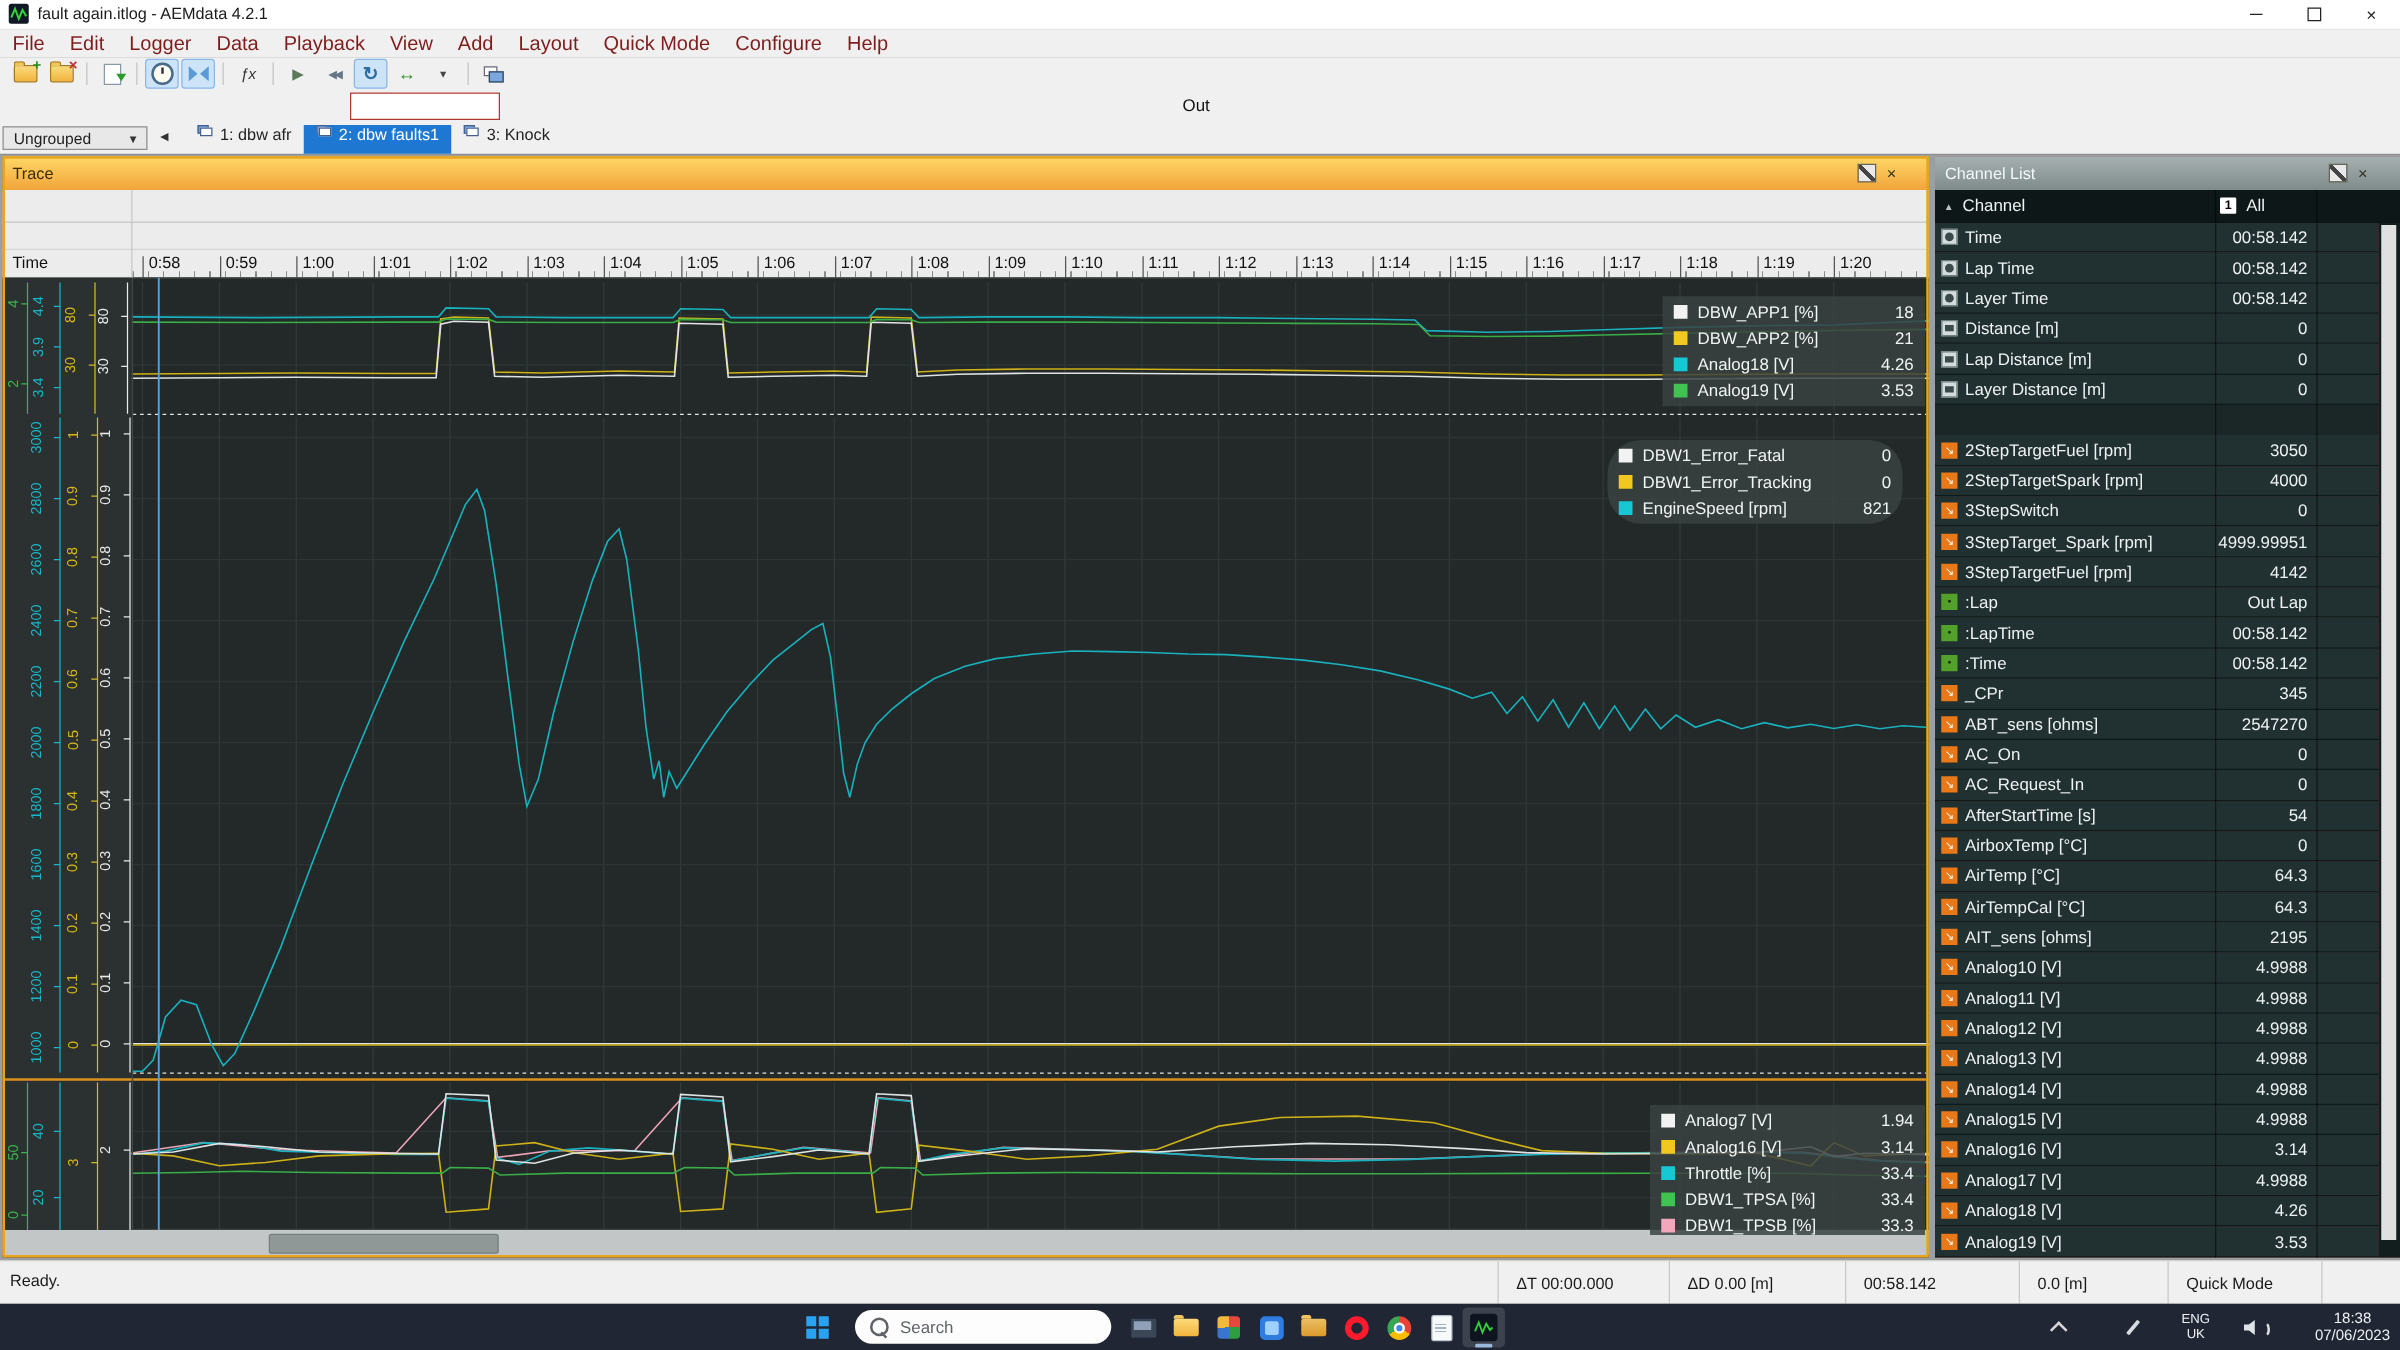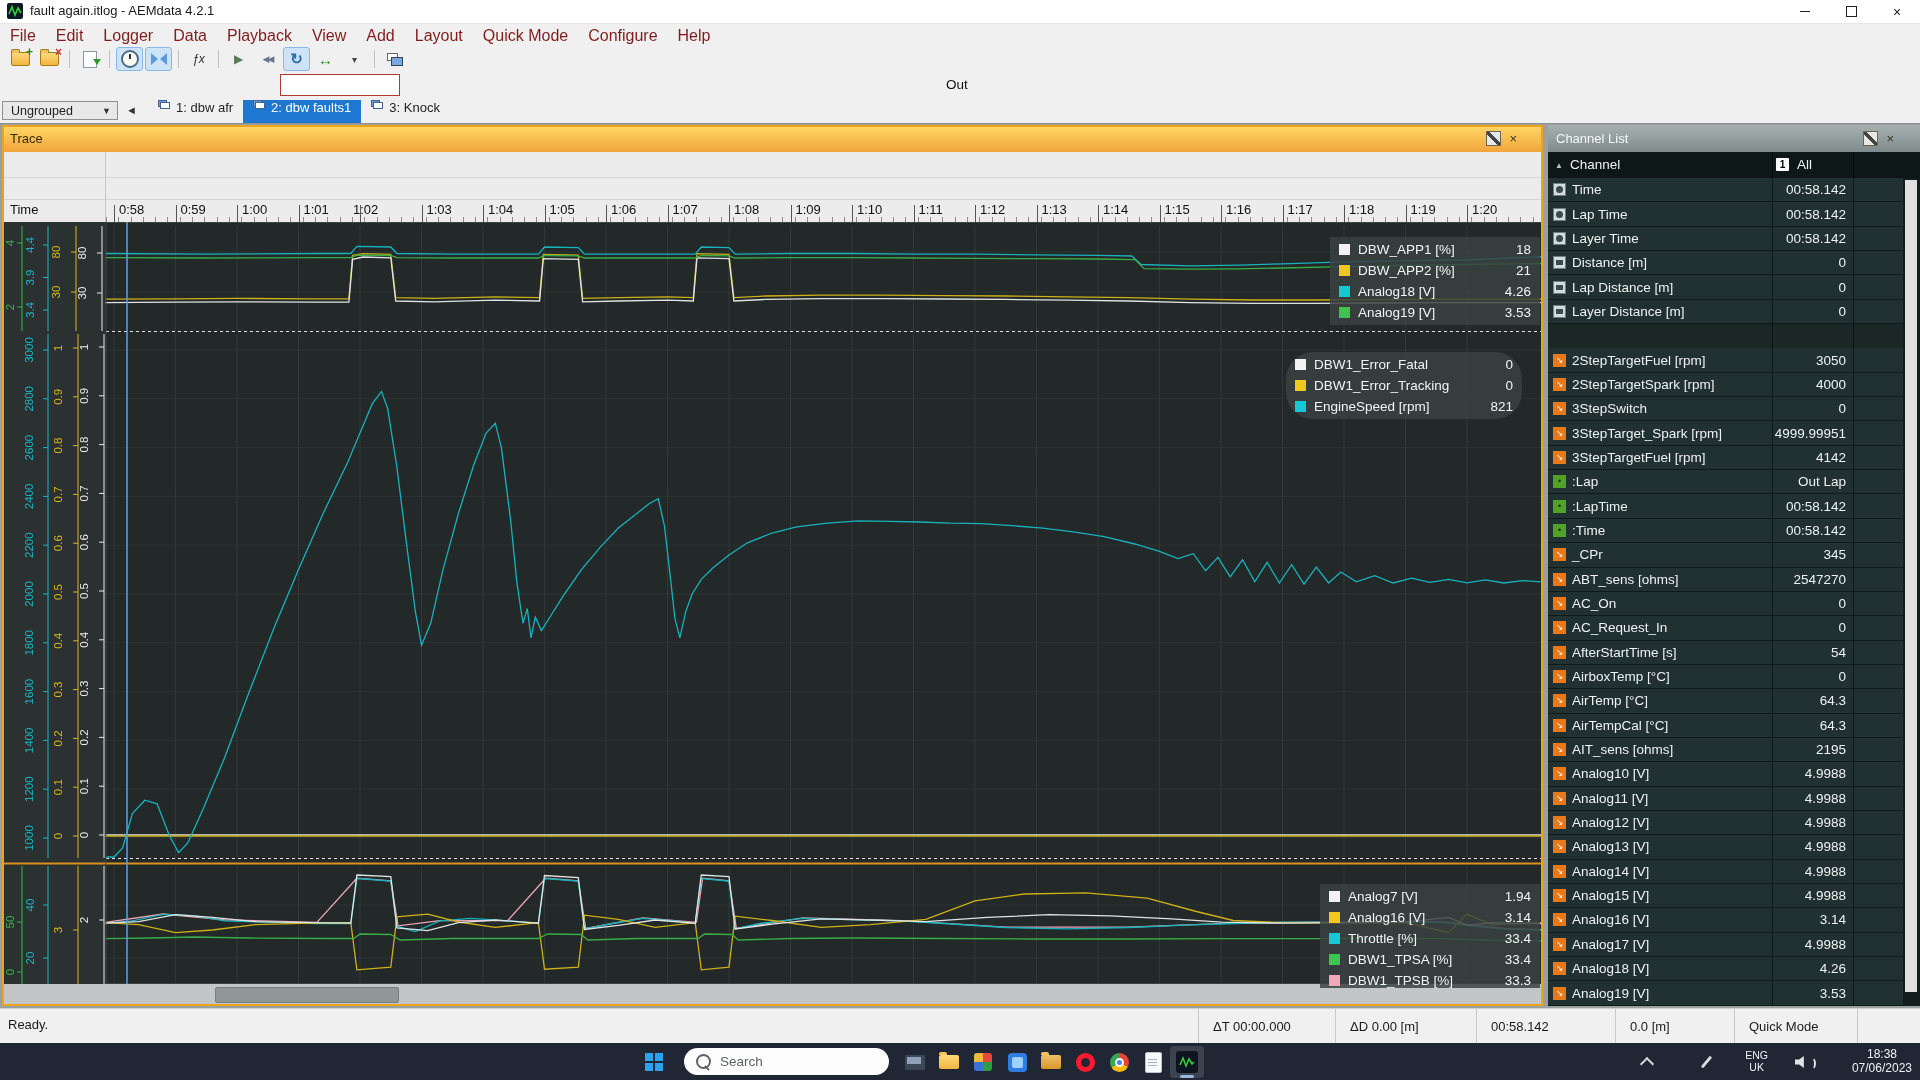--- a/index.html
+++ b/index.html
@@ -264,21 +264,21 @@
     <div id="minorticks"></div>
   <div class="tick-mark" style="left: 112px;"></div>
       <div class="tick-label" style="left: 117px;">0:58</div>
       <div class="tick-mark" style="left: 173.5px;"></div>
       <div class="tick-label" style="left: 178.5px;">0:59</div>
       <div class="tick-mark" style="left: 235px;"></div>
       <div class="tick-label" style="left: 240px;">1:00</div>
       <div class="tick-mark" style="left: 296.5px;"></div>
       <div class="tick-label" style="left: 301.5px;">1:01</div>
       <div class="tick-mark" style="left: 358px;"></div>
-      <div class="tick-label" style="left: 351px;">1:02</div>
+      <div class="tick-label" style="left: 363px;">1:02</div>
       <div class="tick-mark" style="left: 419.5px;"></div>
       <div class="tick-label" style="left: 424.5px;">1:03</div>
       <div class="tick-mark" style="left: 481px;"></div>
       <div class="tick-label" style="left: 486px;">1:04</div>
       <div class="tick-mark" style="left: 542.5px;"></div>
       <div class="tick-label" style="left: 547.5px;">1:05</div>
       <div class="tick-mark" style="left: 604px;"></div>
       <div class="tick-label" style="left: 609px;">1:06</div>
       <div class="tick-mark" style="left: 665.5px;"></div>
       <div class="tick-label" style="left: 670.5px;">1:07</div>

